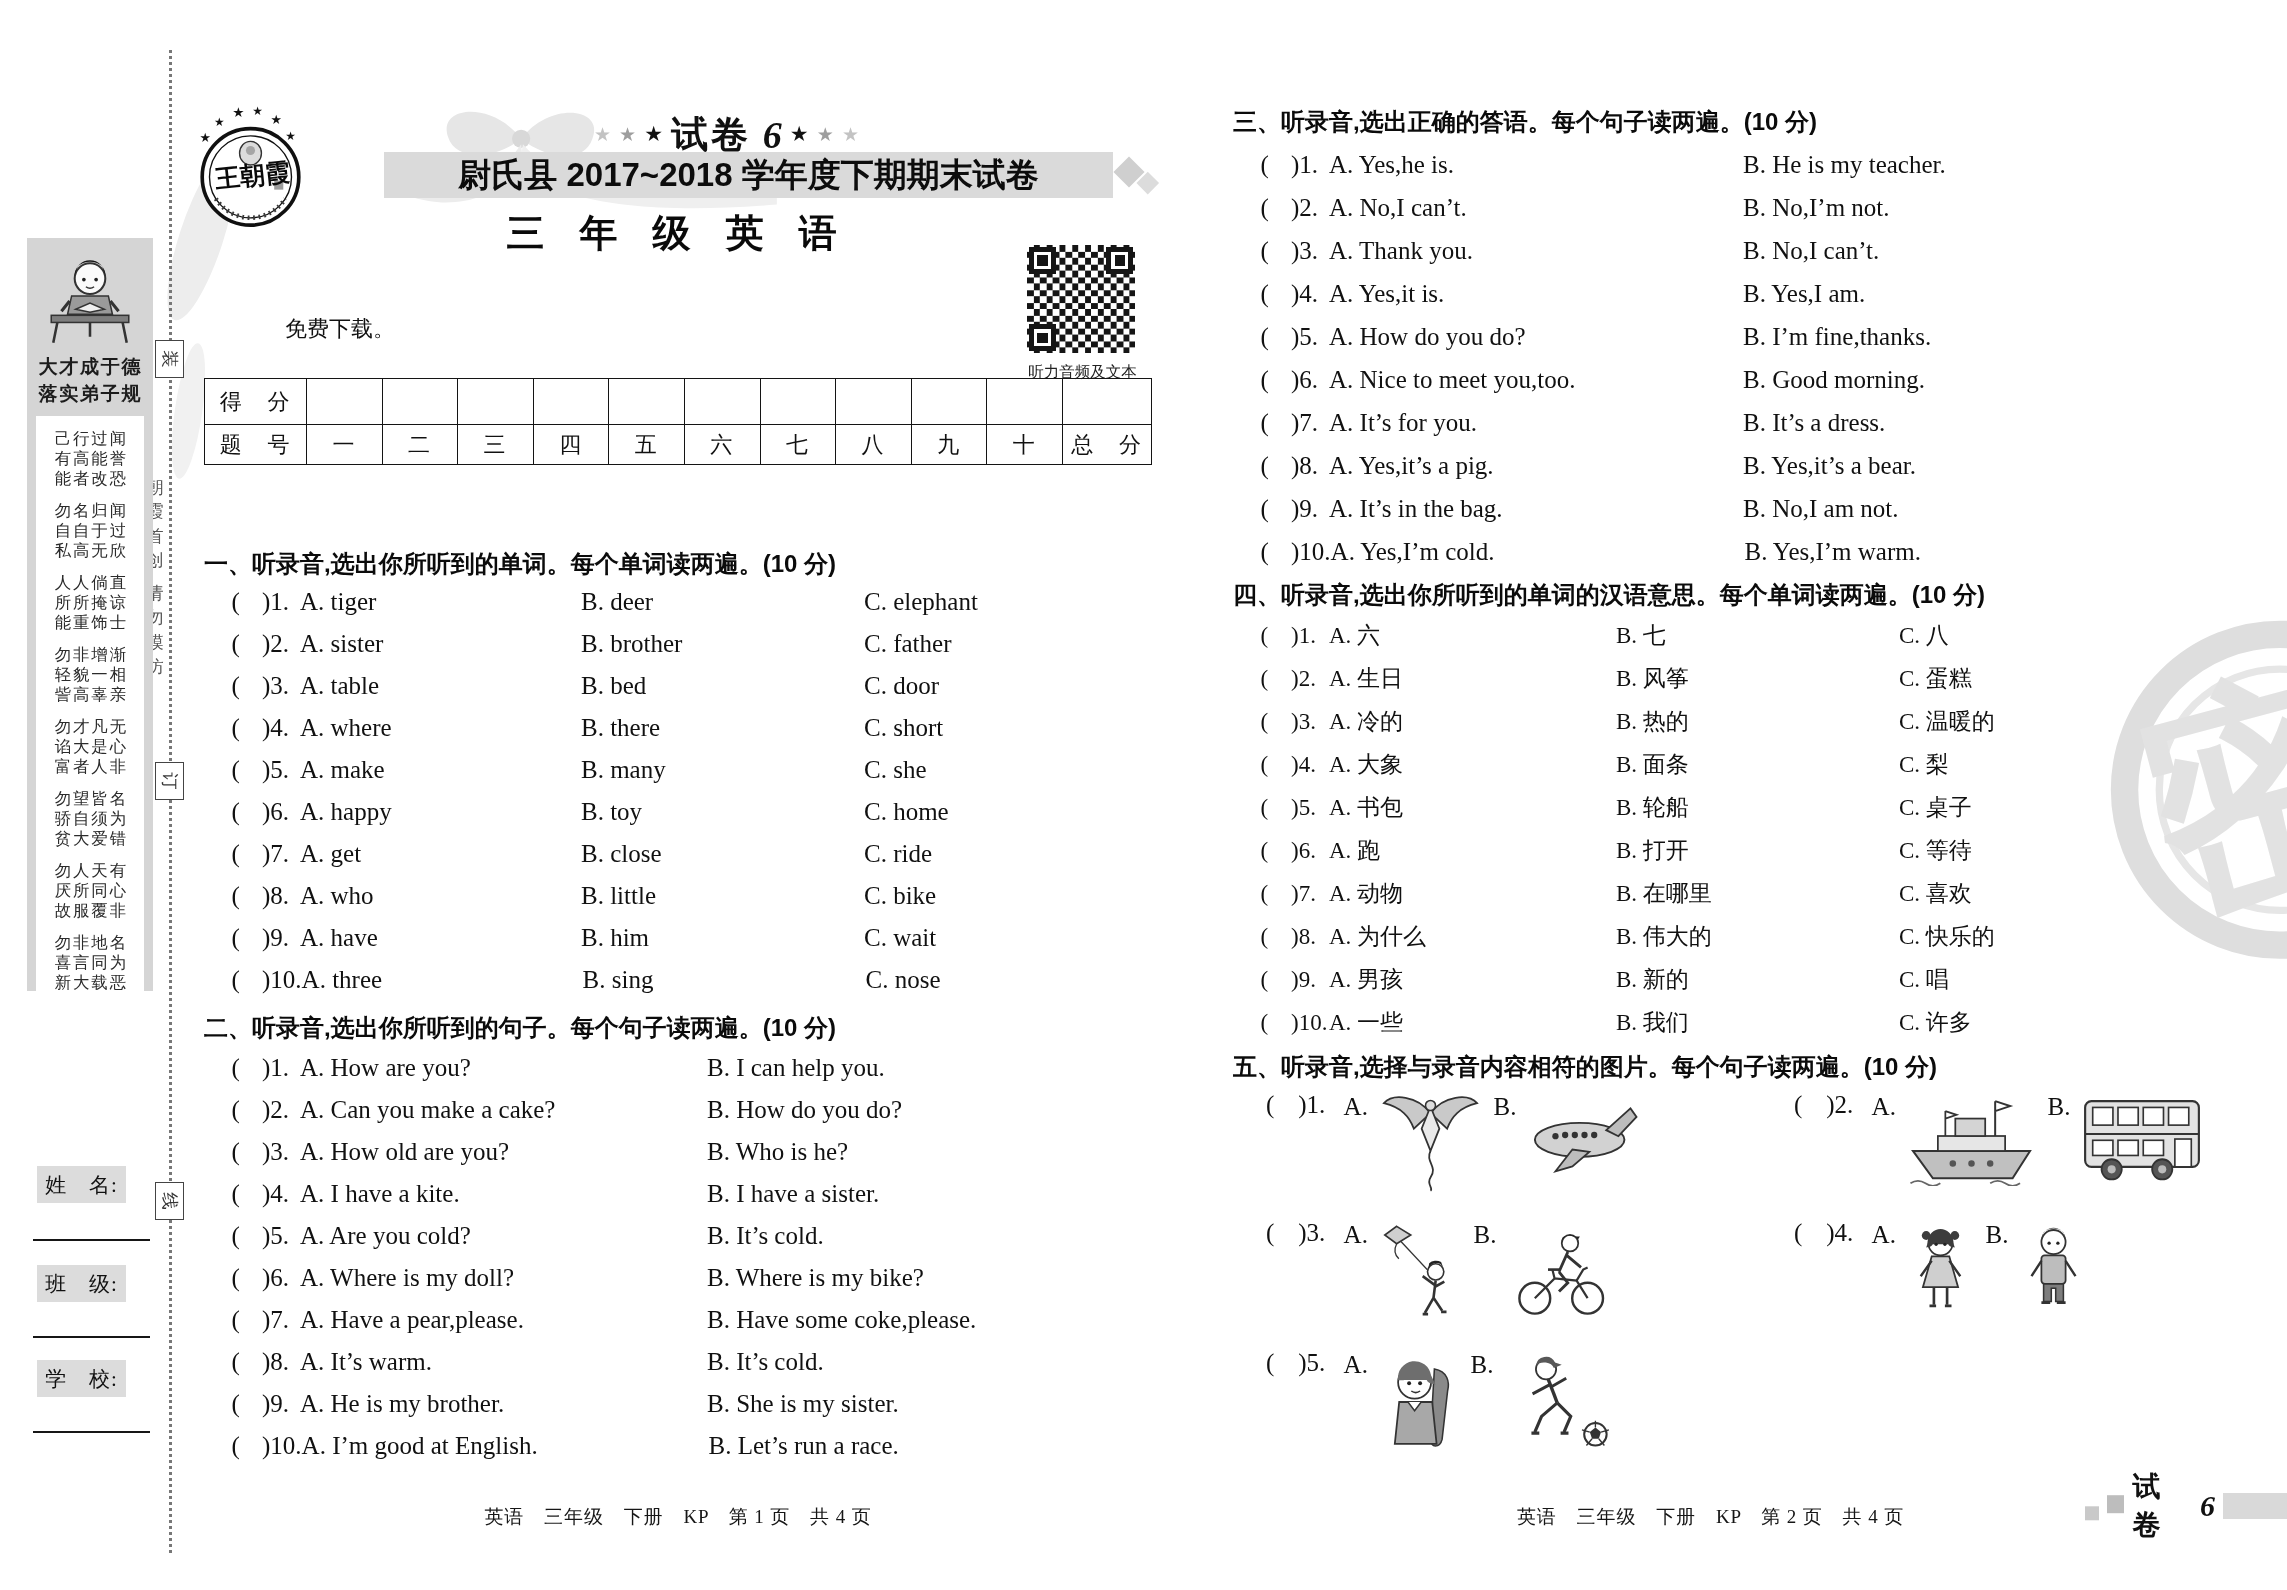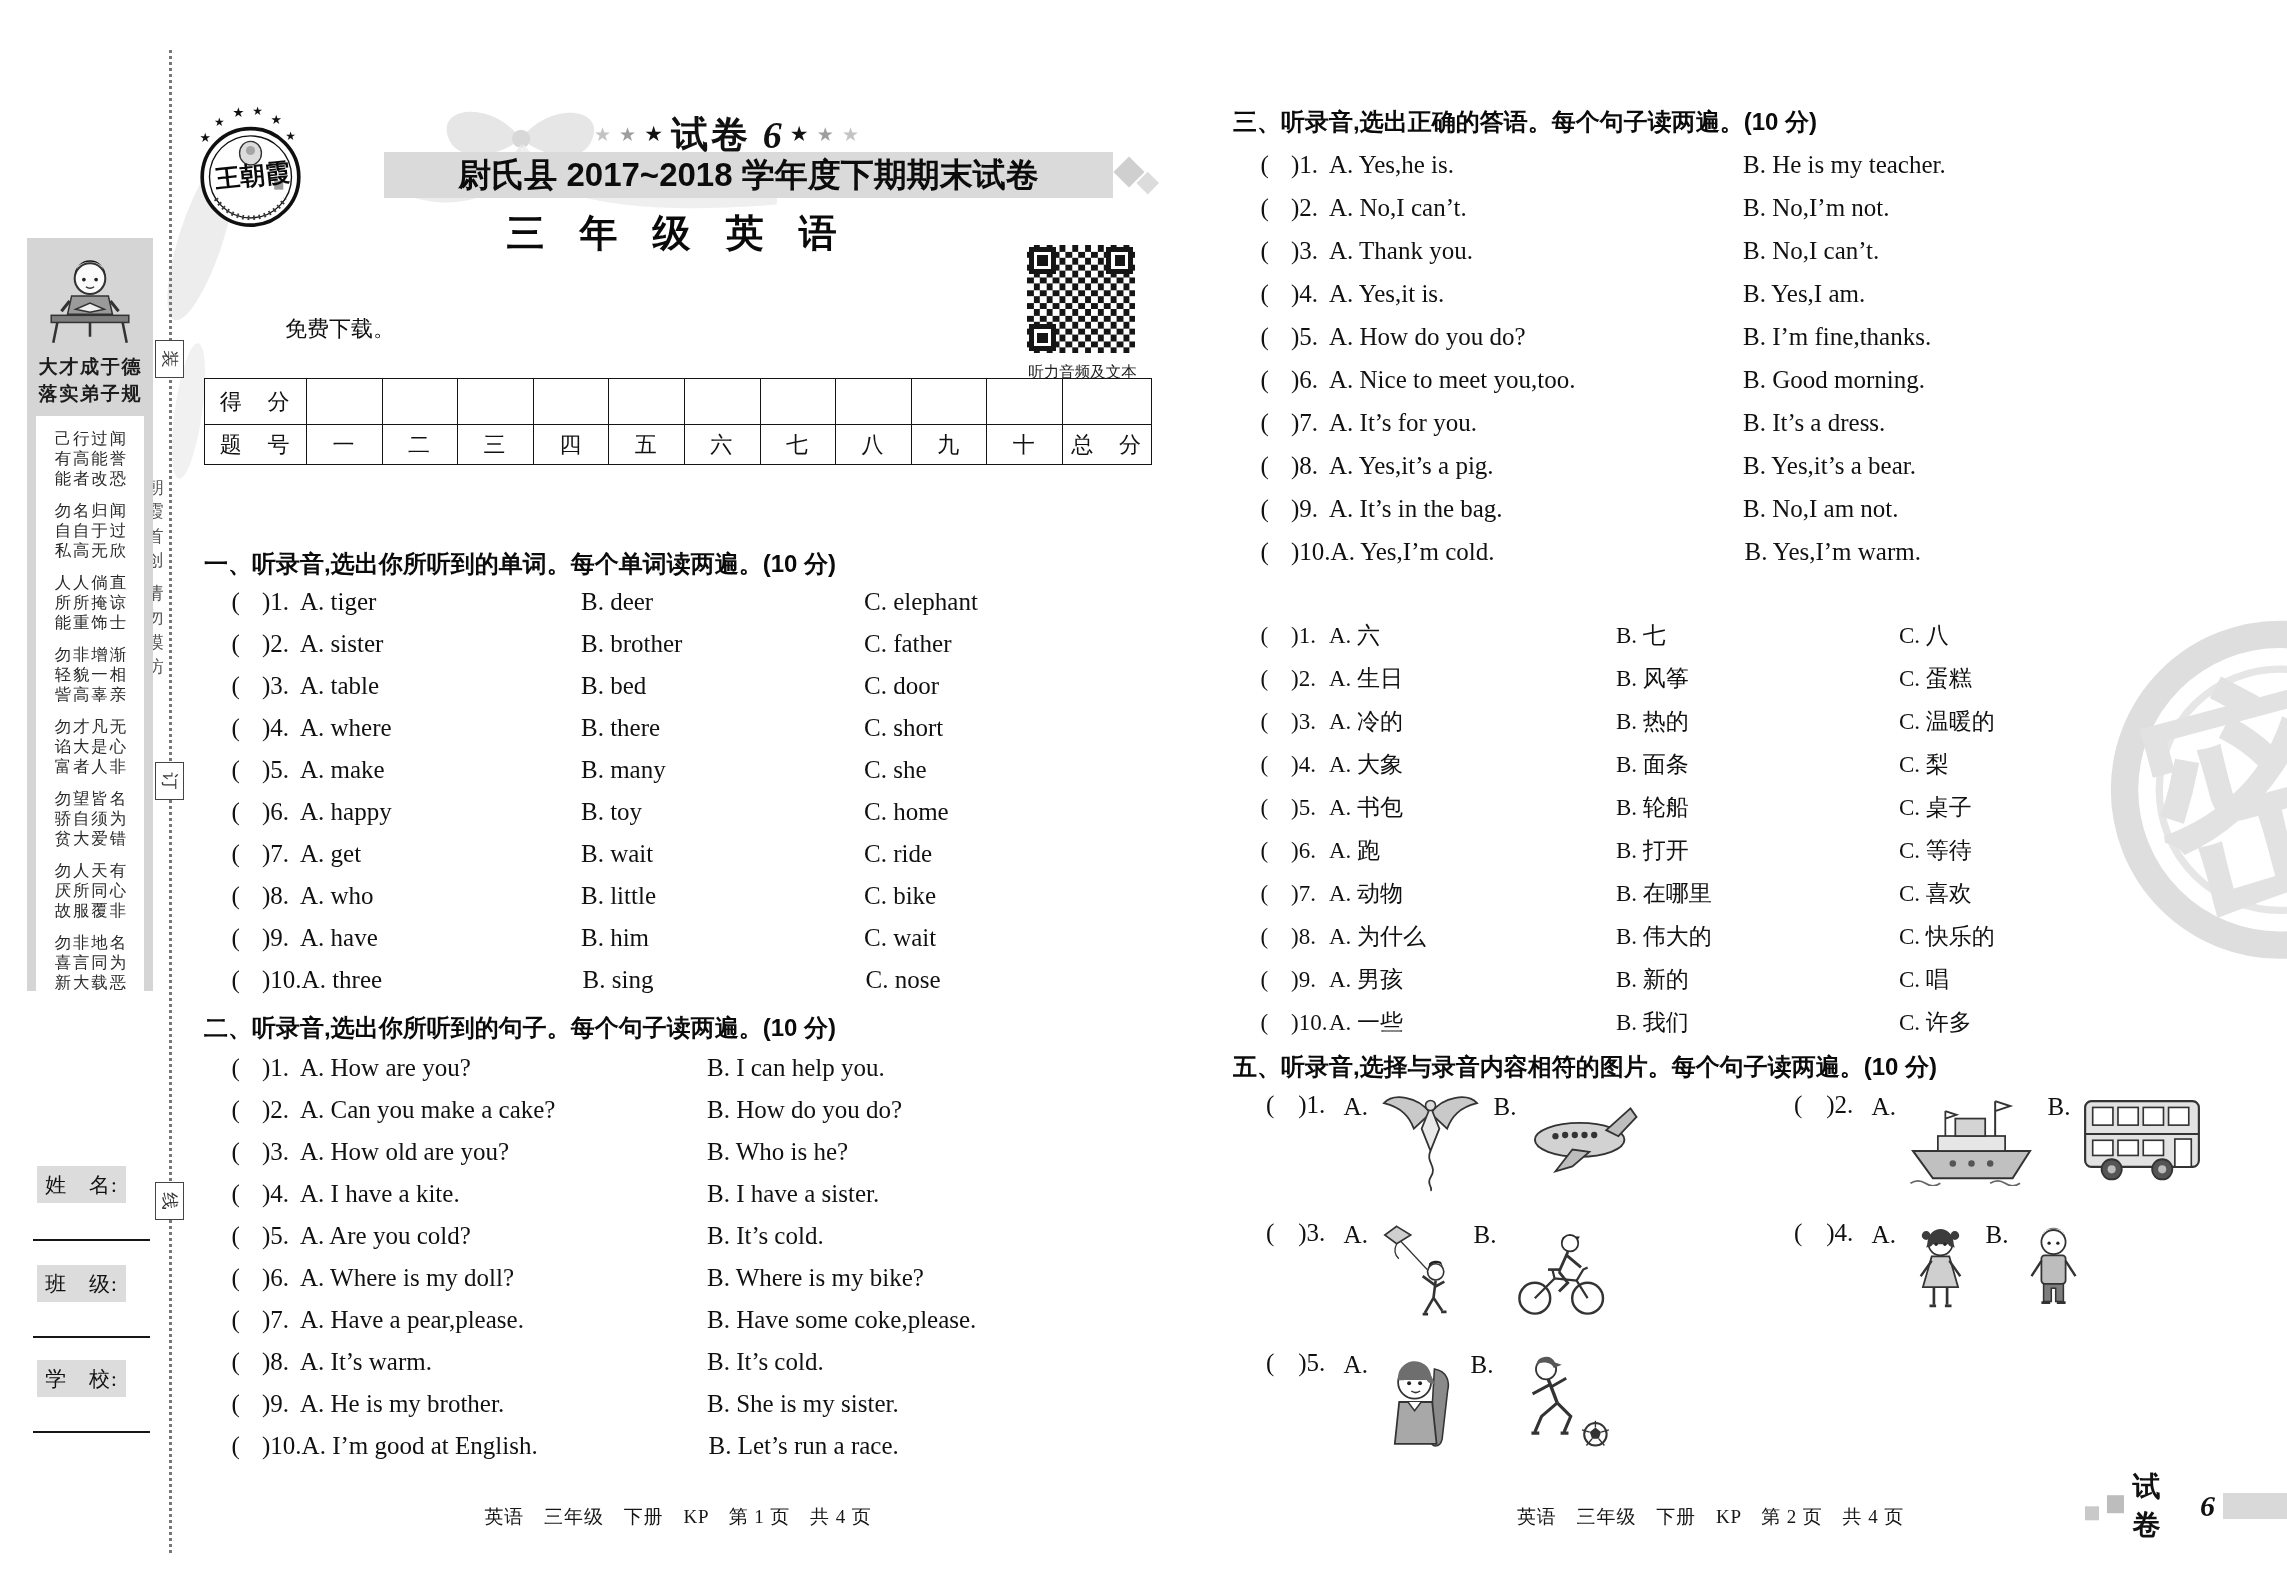--- a/index.html
+++ b/index.html
@@ -353,21 +353,21 @@
         <span class="qp">(</span>
         <span class="qn">)6.</span>
         <span class="qa">A. happy</span>
         <span class="qb">B. toy</span>
         <span class="qc">C. home</span>
       </div>
     <div class="q-row">
         <span class="qp">(</span>
         <span class="qn">)7.</span>
         <span class="qa">A. get</span>
-        <span class="qb">B. wait</span>
+        <span class="qb">B. close</span>
         <span class="qc">C. ride</span>
       </div>
     <div class="q-row">
         <span class="qp">(</span>
         <span class="qn">)8.</span>
         <span class="qa">A. who</span>
         <span class="qb">B. little</span>
         <span class="qc">C. bike</span>
       </div>
     <div class="q-row">
@@ -509,20 +509,21 @@
         <span class="qb">B. No,I am not.</span>
       </div>
     <div class="q-row">
         <span class="qp">(</span>
         <span class="qn">)10.</span>
         <span class="qa">A. Yes,I’m cold.</span>
         <span class="qb">B. Yes,I’m warm.</span>
       </div>
   </div>
 
+  <div class="sec-title" style="left:1233px;top:579px">四、听录音,选出你所听到的单词的汉语意思。每个单词读两遍。(10 分)</div>
   <div class="rows rows-r s4" style="left:1233px;top:614px;width:955px">
     <div class="q-row">
         <span class="qp">(</span>
         <span class="qn">)1.</span>
         <span class="qa">A. 六</span>
         <span class="qb">B. 七</span>
         <span class="qc">C. 八</span>
       </div>
     <div class="q-row">
         <span class="qp">(</span>

